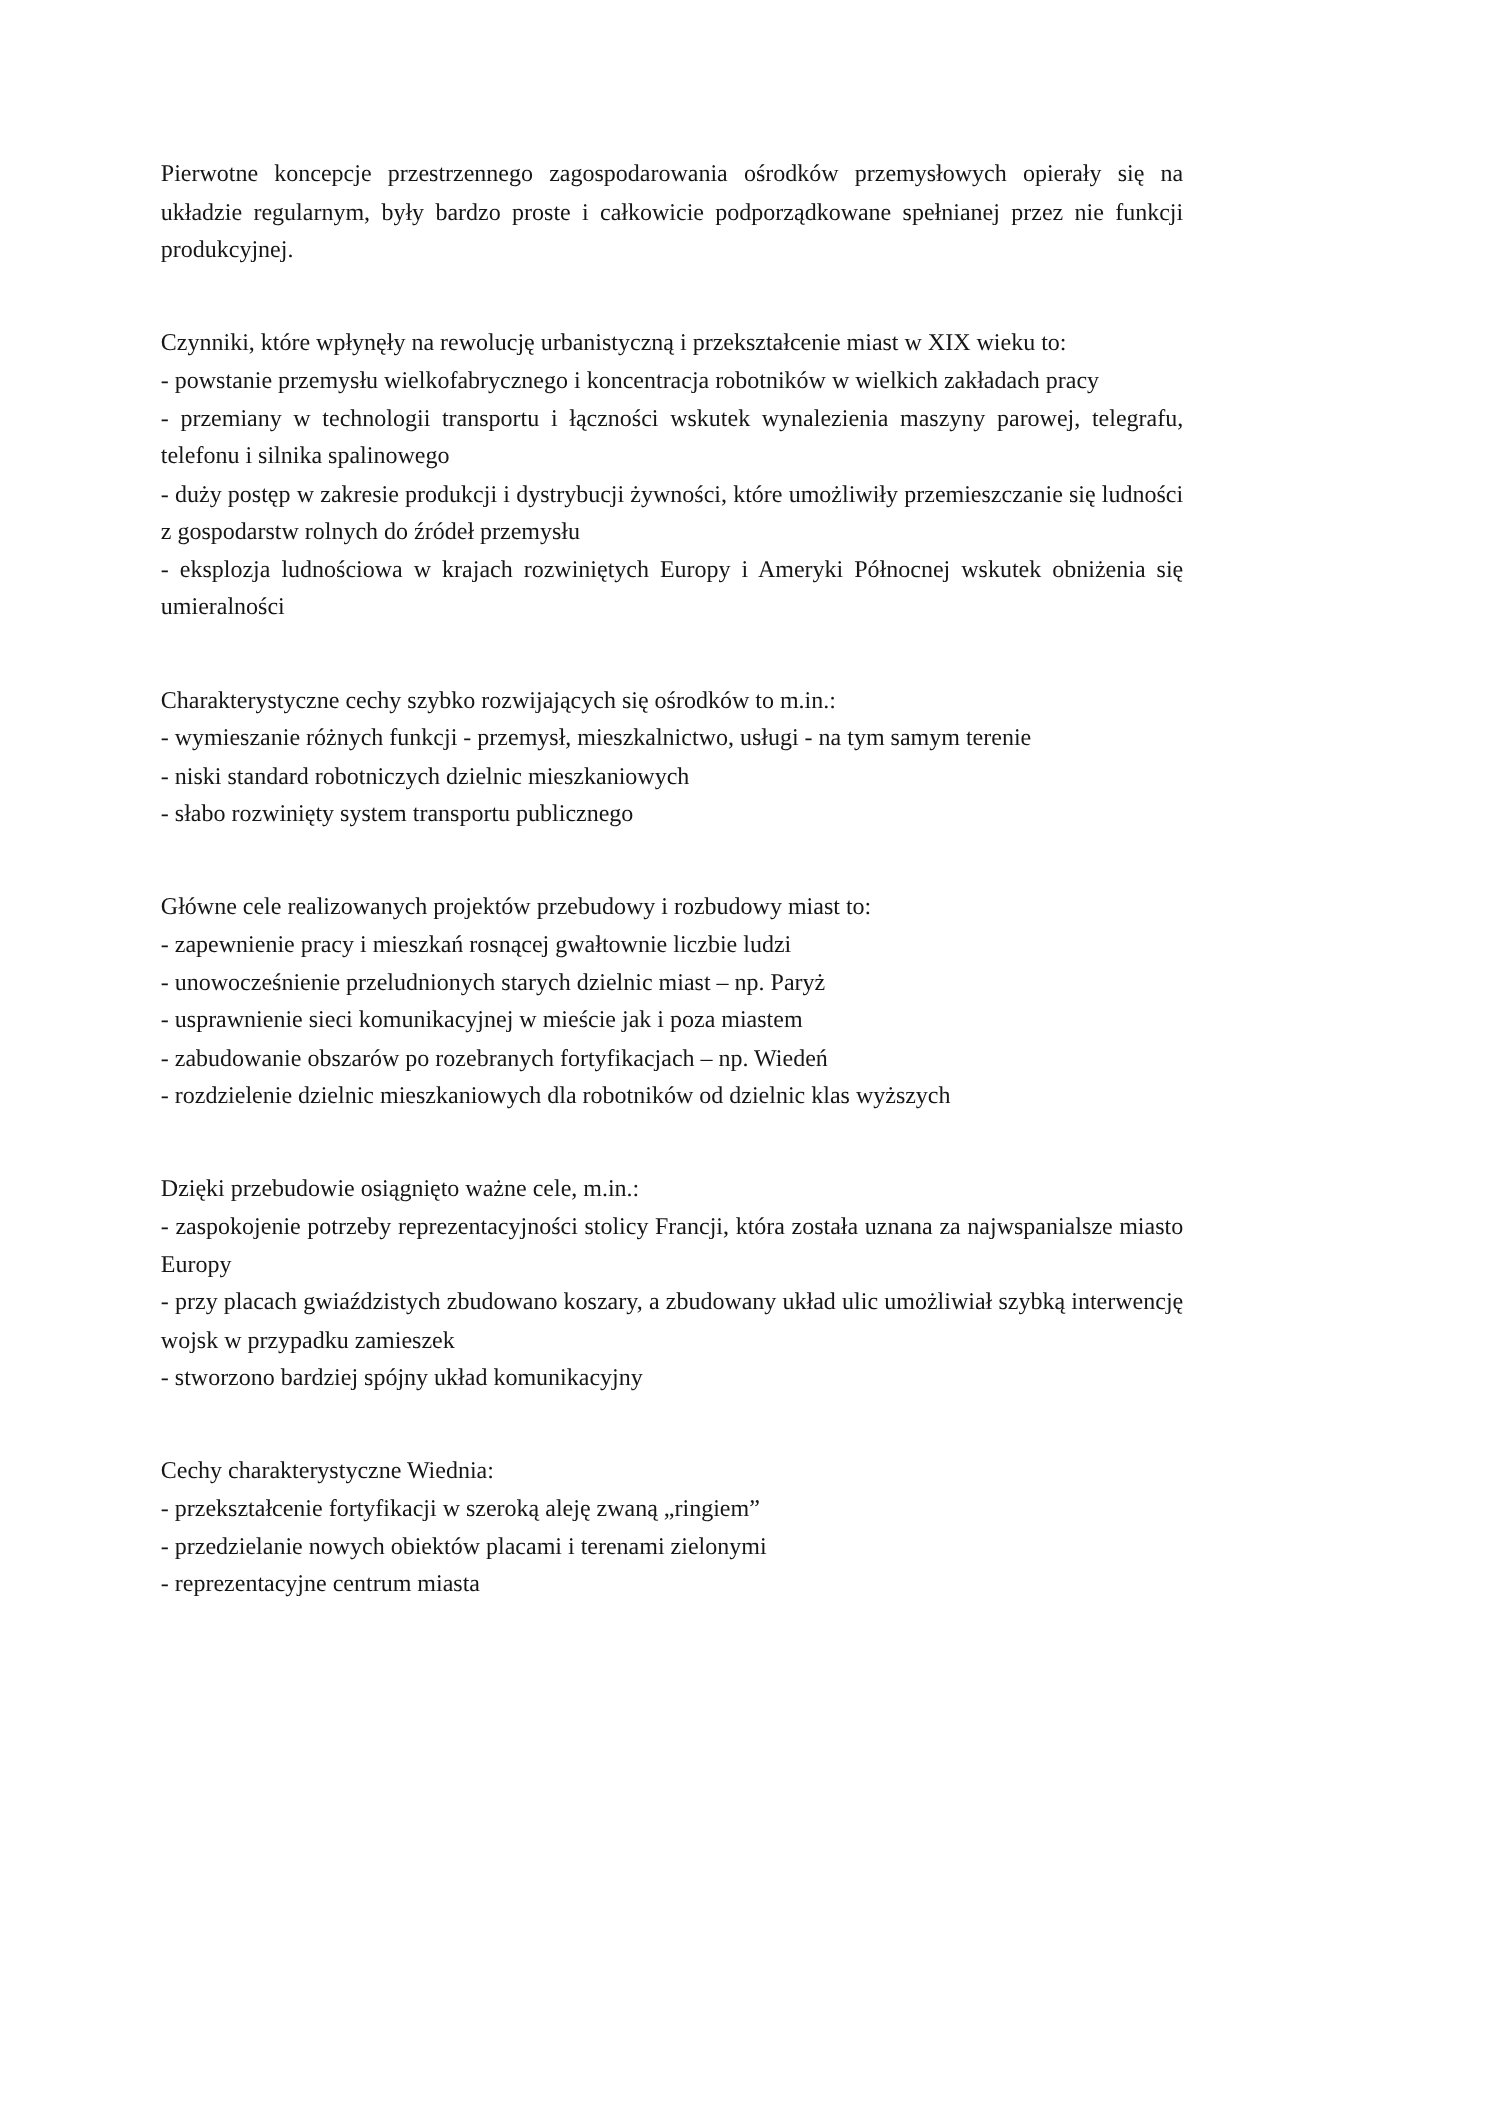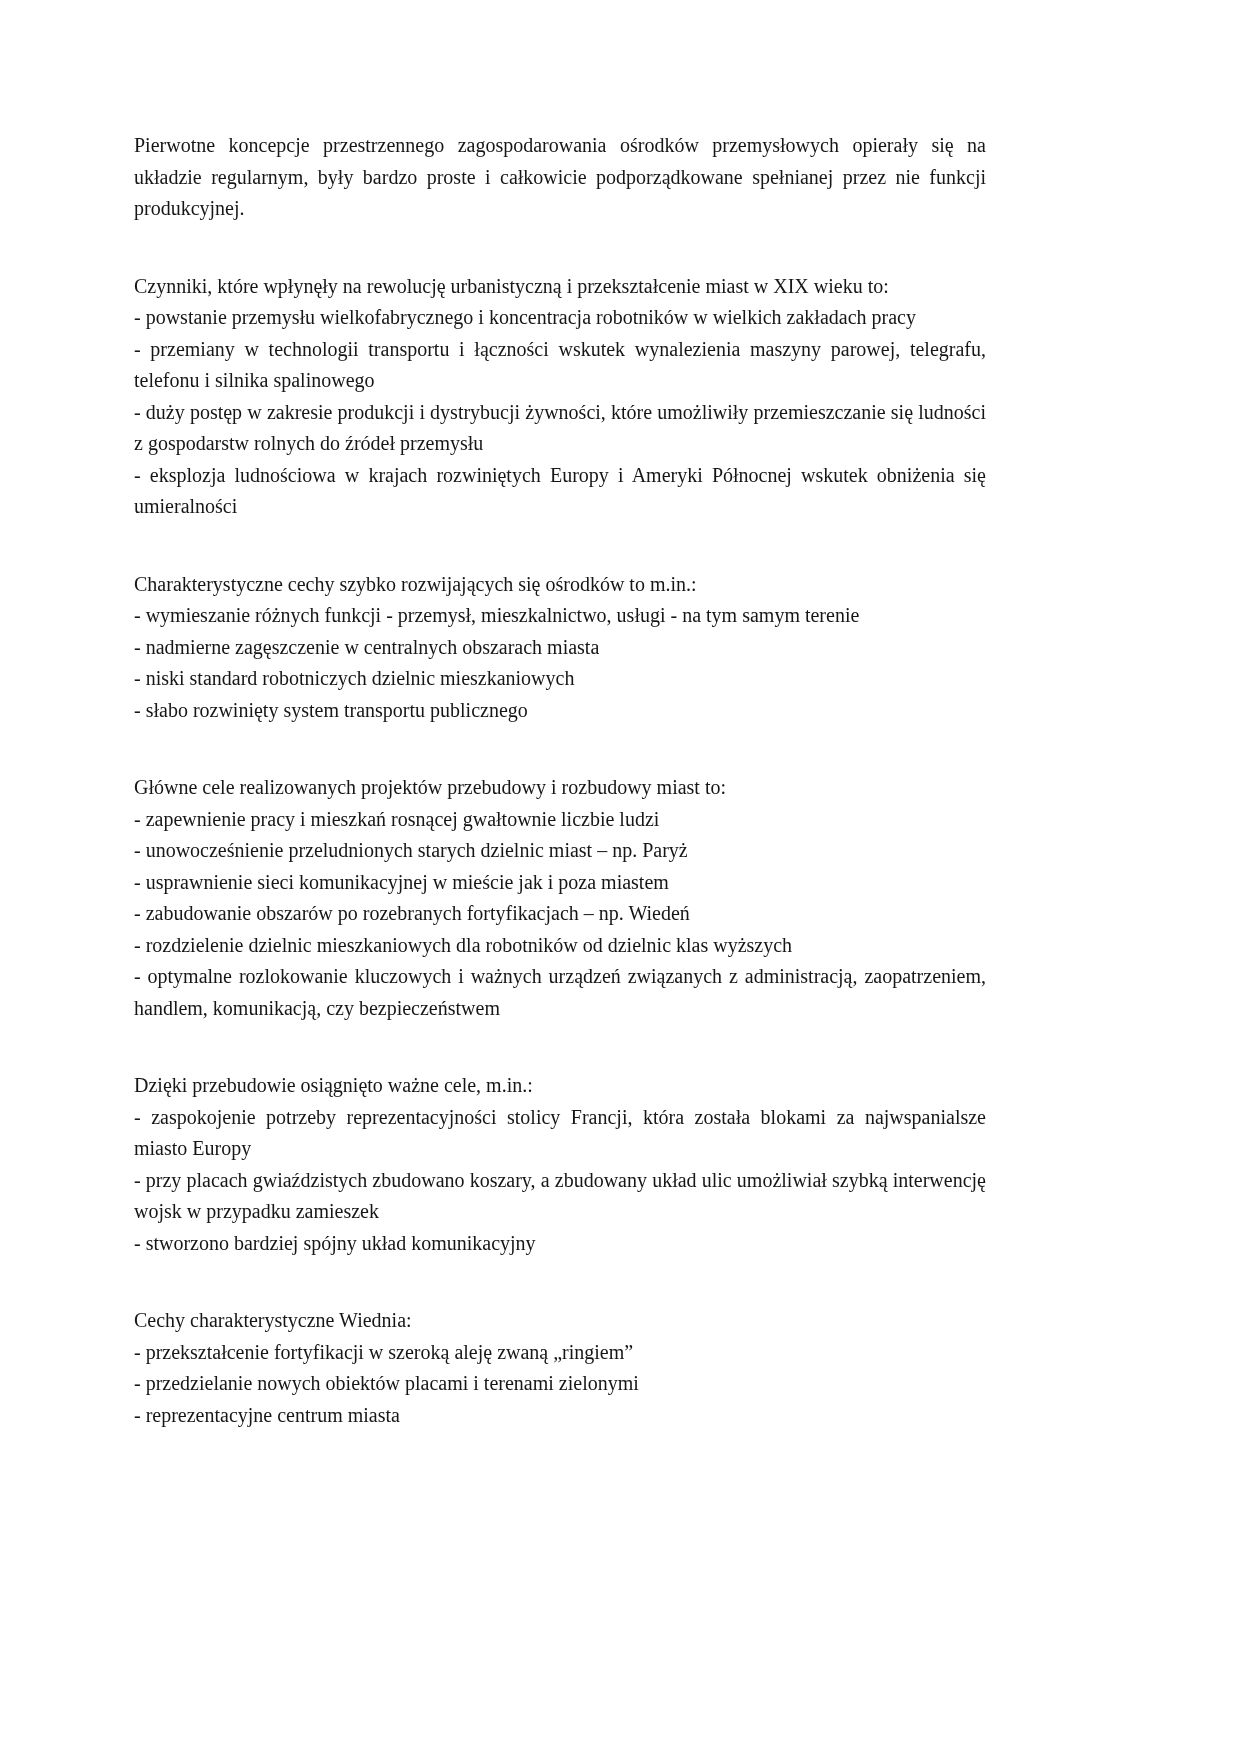--- a/index.html
+++ b/index.html
@@ -46,38 +46,36 @@
       <p class="para">Czynniki, które wpłynęły na rewolucję urbanistyczną i przekształcenie miast w XIX wieku to:</p>
       <p class="para">- powstanie przemysłu wielkofabrycznego i koncentracja robotników w wielkich zakładach pracy</p>
       <p class="para">- przemiany w technologii transportu i łączności wskutek wynalezienia maszyny parowej, telegrafu, telefonu i silnika spalinowego</p>
       <p class="para">- duży postęp w zakresie produkcji i dystrybucji żywności, które umożliwiły przemieszczanie się ludności z gospodarstw rolnych do źródeł przemysłu</p>
       <p class="para">- eksplozja ludnościowa w krajach rozwiniętych Europy i Ameryki Północnej wskutek obniżenia się umieralności</p>
     </section>
 
     <section class="sec">
       <p class="para">Charakterystyczne cechy szybko rozwijających się ośrodków to m.in.:</p>
       <p class="para">- wymieszanie różnych funkcji - przemysł, mieszkalnictwo, usługi - na tym samym terenie</p>
-      <p class="para">- nadmierne zagęszczenie w centralnych obszarach miasta</p>
       <p class="para">- niski standard robotniczych dzielnic mieszkaniowych</p>
       <p class="para">- słabo rozwinięty system transportu publicznego</p>
     </section>
 
     <section class="sec">
       <p class="para">Główne cele realizowanych projektów przebudowy i rozbudowy miast to:</p>
       <p class="para">- zapewnienie pracy i mieszkań rosnącej gwałtownie liczbie ludzi</p>
       <p class="para">- unowocześnienie przeludnionych starych dzielnic miast – np. Paryż</p>
       <p class="para">- usprawnienie sieci komunikacyjnej w mieście jak i poza miastem</p>
       <p class="para">- zabudowanie obszarów po rozebranych fortyfikacjach – np. Wiedeń</p>
       <p class="para">- rozdzielenie dzielnic mieszkaniowych dla robotników od dzielnic klas wyższych</p>
-      <p class="para">- optymalne rozlokowanie kluczowych i ważnych urządzeń związanych z administracją, zaopatrzeniem, handlem, komunikacją, czy bezpieczeństwem</p>
     </section>
 
     <section class="sec">
       <p class="para">Dzięki przebudowie osiągnięto ważne cele, m.in.:</p>
-      <p class="para">- zaspokojenie potrzeby reprezentacyjności stolicy Francji, która została blokami za najwspanialsze miasto Europy</p>
+      <p class="para">- zaspokojenie potrzeby reprezentacyjności stolicy Francji, która została uznana za najwspanialsze miasto Europy</p>
       <p class="para">- przy placach gwiaździstych zbudowano koszary, a zbudowany układ ulic umożliwiał szybką interwencję wojsk w przypadku zamieszek</p>
       <p class="para">- stworzono bardziej spójny układ komunikacyjny</p>
     </section>
 
     <section class="sec">
       <p class="para">Cechy charakterystyczne Wiednia:</p>
       <p class="para">- przekształcenie fortyfikacji w szeroką aleję zwaną „ringiem”</p>
       <p class="para">- przedzielanie nowych obiektów placami i terenami zielonymi</p>
       <p class="para">- reprezentacyjne centrum miasta</p>
     </section>

